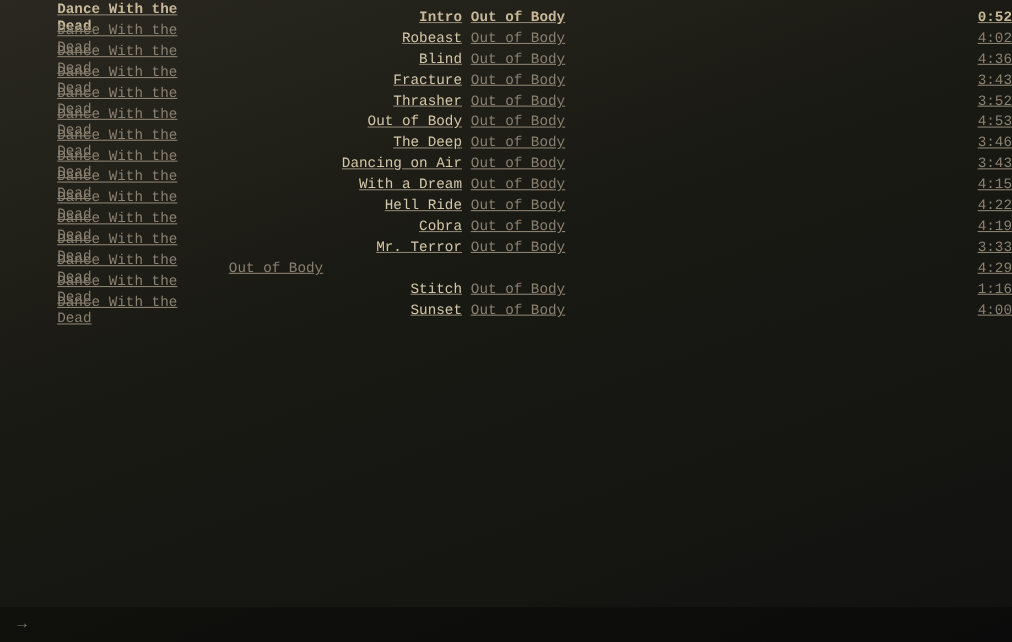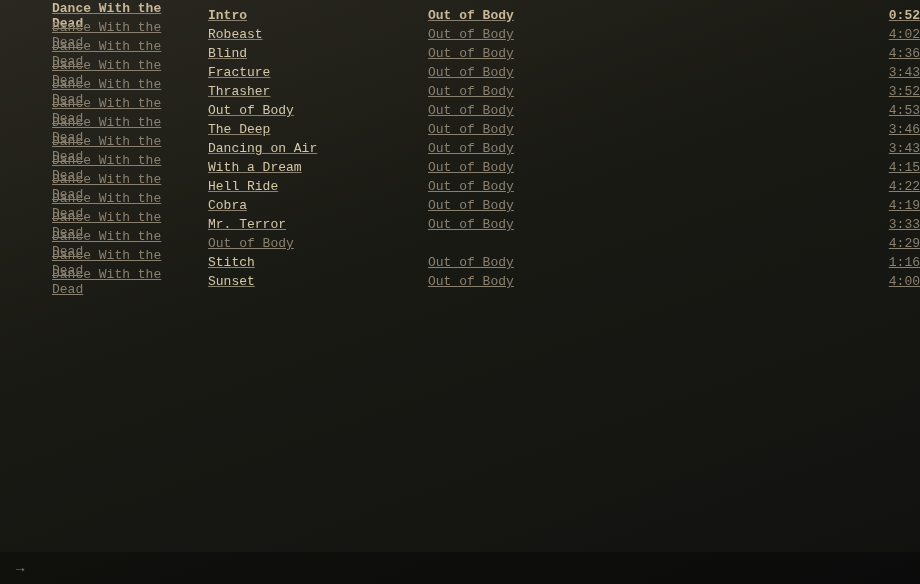--- a/index.html
+++ b/index.html
@@ -42,20 +42,21 @@
     .col-artist {
       width: 200px;
       padding-left: 52px;
       color: inherit;
     }
 
     .col-title {
       width: 220px;
       padding-left: 8px;
       color: #d4c8a8;
+      text-align: right;
     }
 
     .track-row.header .col-title {
       color: #c8b898;
     }
 
     .col-album {
       width: 260px;
       padding-left: 8px;
       color: inherit;

